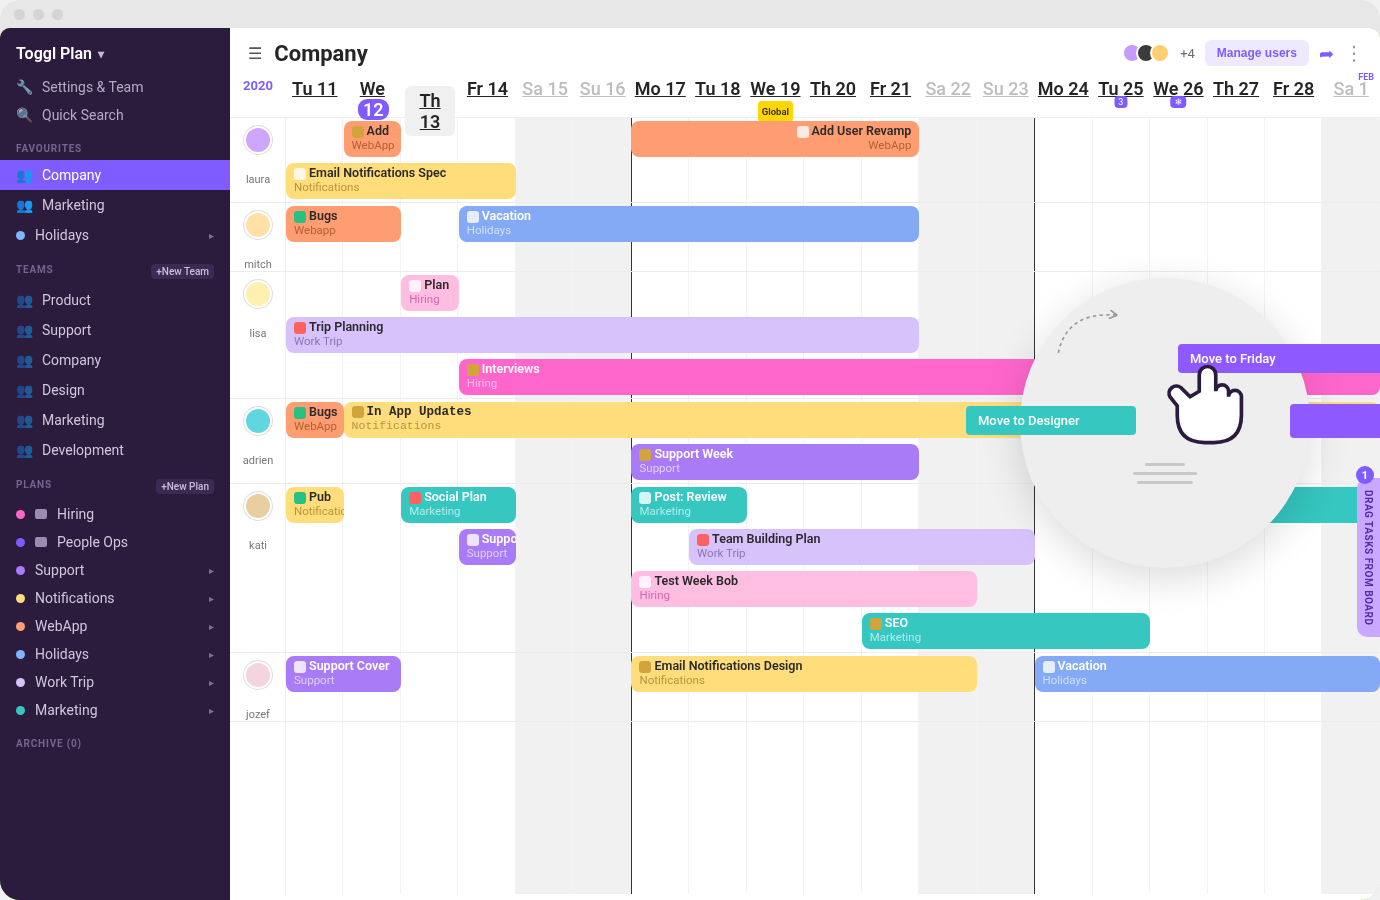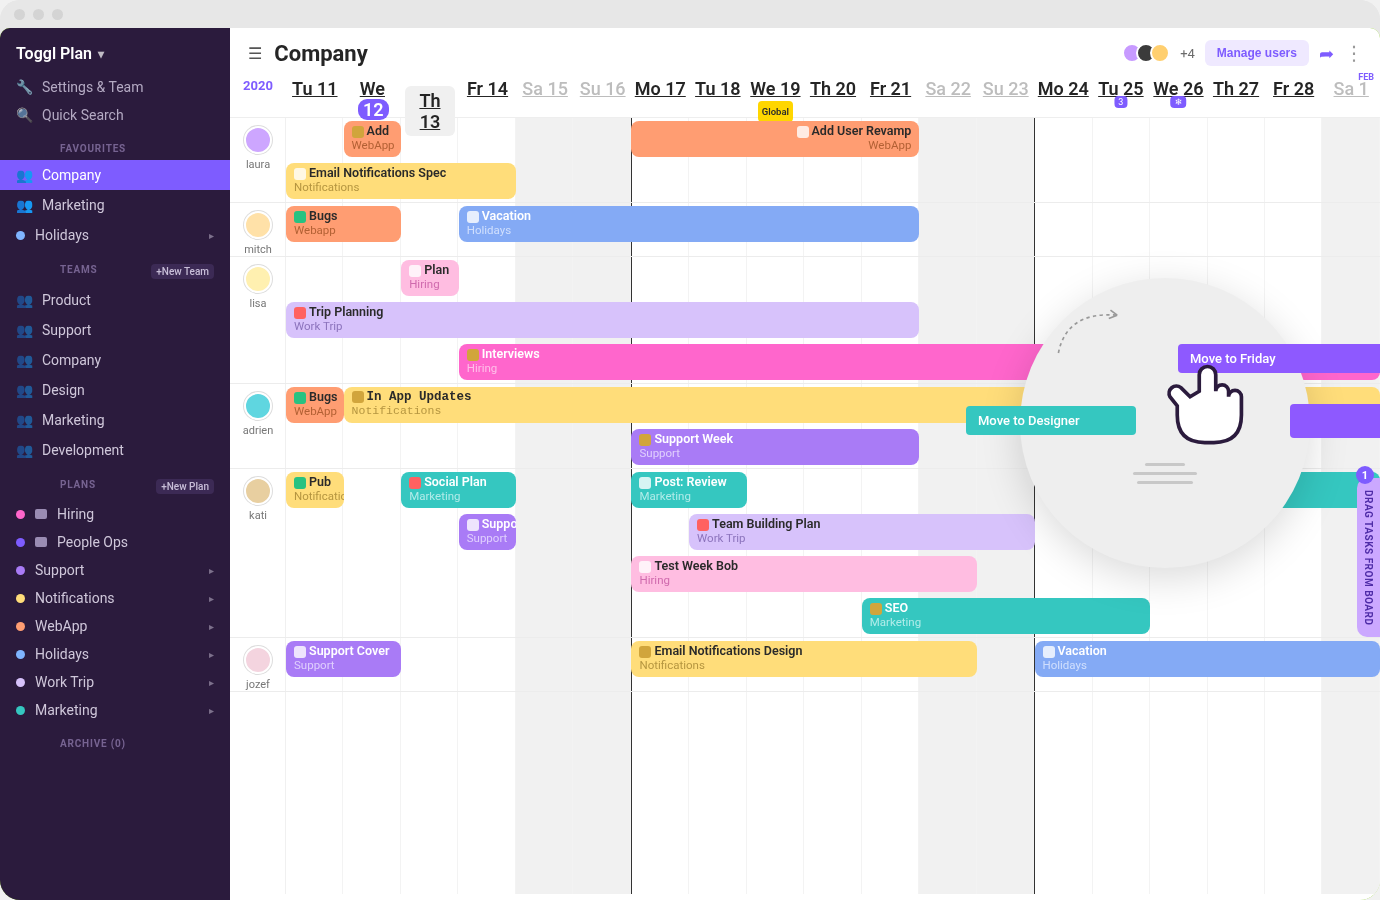--- a/index.html
+++ b/index.html
@@ -7,21 +7,21 @@
   .window { width:1380px; height:900px; border-radius:20px; overflow:hidden; background:#e7e7e7; position:relative; }
   .titlebar { height:28px; display:flex; align-items:center; padding-left:14px; gap:8px; background:#e7e7e7; }
   .tl-dot { width:11px; height:11px; border-radius:50%; background:#d4d4d4; }
   .app-body { display:flex; height:calc(100% - 28px); background:#84cc16; border-top-left-radius:10px; border-top-right-radius:10px; overflow:hidden; }
   
   .sidebar { width:230px; background:#2b1b3d; color:#cfc7da; display:flex; flex-direction:column; font-size:14px; overflow-y:auto;}
   .brand { padding:16px 16px 10px; color:#fff; font-weight:600; font-size:16px; display:flex; align-items:center; gap:6px;}
   .brand .chev { font-size:12px; opacity:.7;}
   .sb-link { display:flex; align-items:center; gap:10px; padding:6px 16px; color:#b4aac3; cursor:pointer; }
   .sb-link .ic { width:16px; text-align:center; opacity:.8;}
-  .sb-section-label { font-size:10px; letter-spacing:.08em; color:#766391; padding:14px 16px 6px; font-weight:700;margin-left:44px;}
+  .sb-section-label { font-size:10px; letter-spacing:.08em; color:#766391; padding:14px 16px 6px; font-weight:700;}
   .sb-section-label .pill-btn { float:right; font-size:10px; background:#3c2a55; color:#c8bed8; border-radius:4px; padding:2px 5px; letter-spacing:0; font-weight:500;}
   .fav-item { display:flex; align-items:center; gap:10px; padding:7px 16px; cursor:pointer; color:#cfc7da;}
   .fav-item.active { background:#7e5cff; color:#fff; border-radius:0;}
   .fav-item .ic { width:16px; text-align:center; }
   .plan-item { display:flex; align-items:center; gap:10px; padding:6px 16px; cursor:pointer; color:#cfc7da;}
   .swatch { width:9px; height:9px; border-radius:50%;}
   .mini-icon { width:12px; height:10px; border-radius:2px; background:#9a8cb3;}
   .chev-r { margin-left:auto; font-size:10px; opacity:.5;}
   
   .main { flex:1; background:#fff; position:relative; overflow:hidden;}
@@ -52,21 +52,21 @@
   
   .timeline { position:relative; overflow:hidden;}
   .grid-bg { position:absolute; inset:0; display:flex; }
   .grid-left { width:56px; background:#fff; border-right:1px solid #f0f0f0;}
   .grid-cols { flex:1; display:flex; }
   .gcol { flex:1; border-right:1px solid #f3f3f3;}
   .gcol.weekend { background:#f1f1f1; }
   .gcol.new-week { border-left:1px solid #333;}
   .rows { position:relative; z-index:1;}
   .user-block { display:flex; border-bottom:1px solid #ececec; }
-  .user-col { width:56px; display:flex; flex-direction:column; align-items:center; padding:8px 0 0; gap:4px; font-size:11px; color:#777; position:relative; z-index:2; background:transparent;}
+  .user-col { width:56px; display:flex; flex-direction:column; align-items:center; padding:8px 0 0; gap:19px; font-size:11px; color:#777; position:relative; z-index:2; background:transparent;}
   .avatar { width:28px; height:28px; border-radius:50%; border:2px solid #fff; box-shadow:0 0 0 1px #ddd; background:#d0c0ff;}
   .lane-area { flex:1; display:flex; flex-direction:column;}
   .lane { position:relative; height:42px;}
   .task { position:absolute; top:3px; height:36px; border-radius:8px; padding:3px 8px 0; font-size:12.5px; line-height:14px; color:#2a2a2a; overflow:hidden; cursor:pointer;}
   .task .title { font-weight:600; white-space:nowrap;}
   .task .sub { font-size:11.5px; opacity:.8; white-space:nowrap;}
   .task .ticon { display:inline-block; width:12px; height:12px; border-radius:3px; margin-right:3px; vertical-align:middle;}
   .ticon.todo { background:#fff; opacity:.8;}
   .ticon.check { background:#27c281;}
   .ticon.block { background:#ff6161;}

